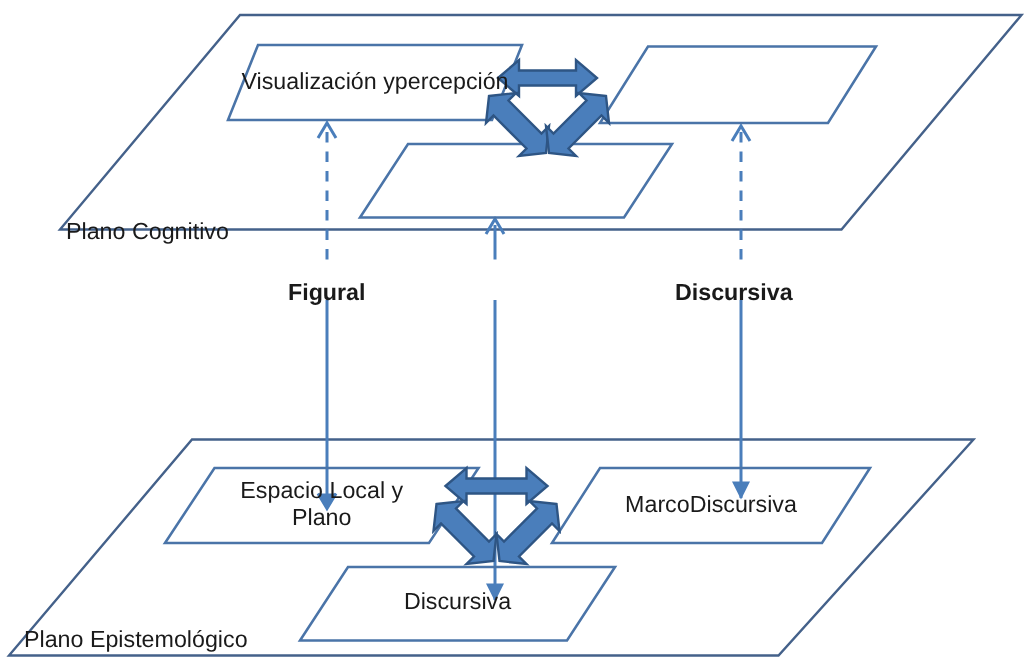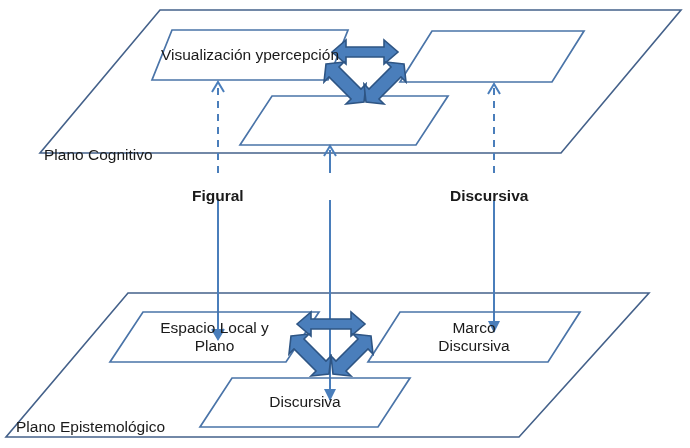--- a/index.html
+++ b/index.html
@@ -146,21 +146,21 @@
     <span>percepción</span>
   </div>
 
 
 
   <div class="node-label centerbox" style="left:110px; top:312px; width:209px; height:50px; flex-direction:column;">
     <span>Espacio Local y</span>
     <span>Plano</span>
   </div>
 
-  <div class="node-label centerbox" style="left:368px; top:312px; width:212px; height:50px; flex-direction:column;">
+  <div class="node-label centerbox" style="left:368px; top:312px; width:212px; height:50px; ">
     <span>Marco</span>
     <span>Discursiva</span>
   </div>
 
   <div class="node-label centerbox" style="left:200px; top:378px; width:210px; height:49px;">
     <span>Discursiva</span>
   </div>
 
   <div class="axis-label" style="left:192px; top:187px;">Figural</div>
   <div class="axis-label" style="left:450px; top:187px;">Discursiva</div>

